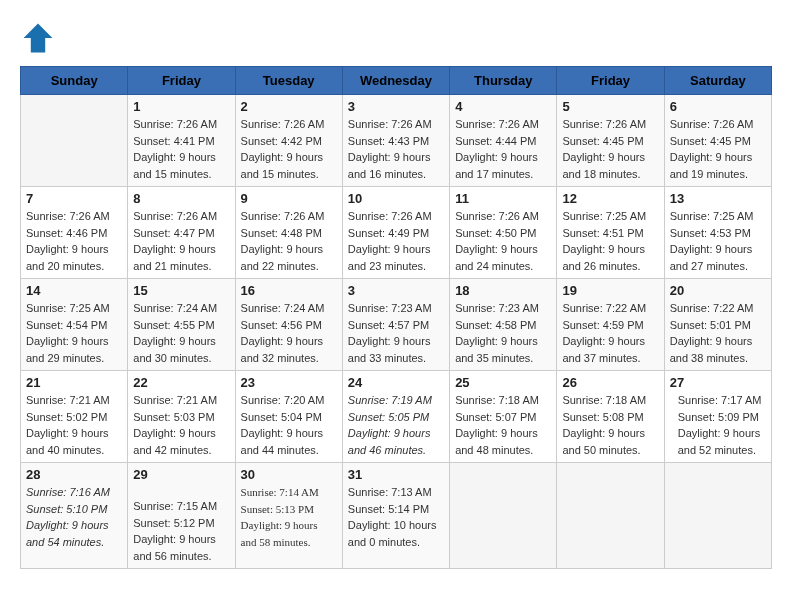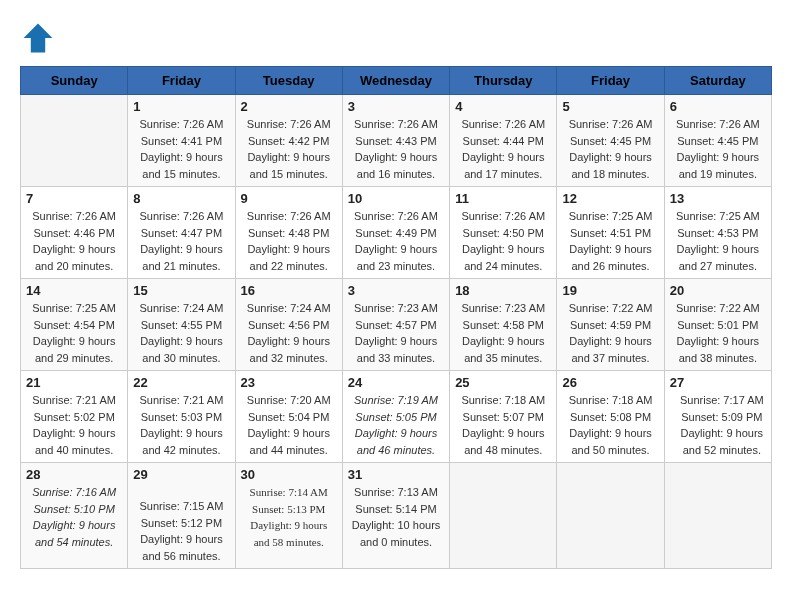--- a/index.html
+++ b/index.html
@@ -77,21 +77,20 @@
       font-size: 13px;
       font-weight: bold;
       color: #222;
       display: block;
       margin-bottom: 2px;
     }
     .day-info {
       color: #333;
       font-size: 11px;
       line-height: 1.5;
-      text-align: center;
     }
     .empty-cell {
       background: #f5f5f5 !important;
     }
   </style>
 </head>
 <body>
 
 <div class="header">
   <div class="logo">

